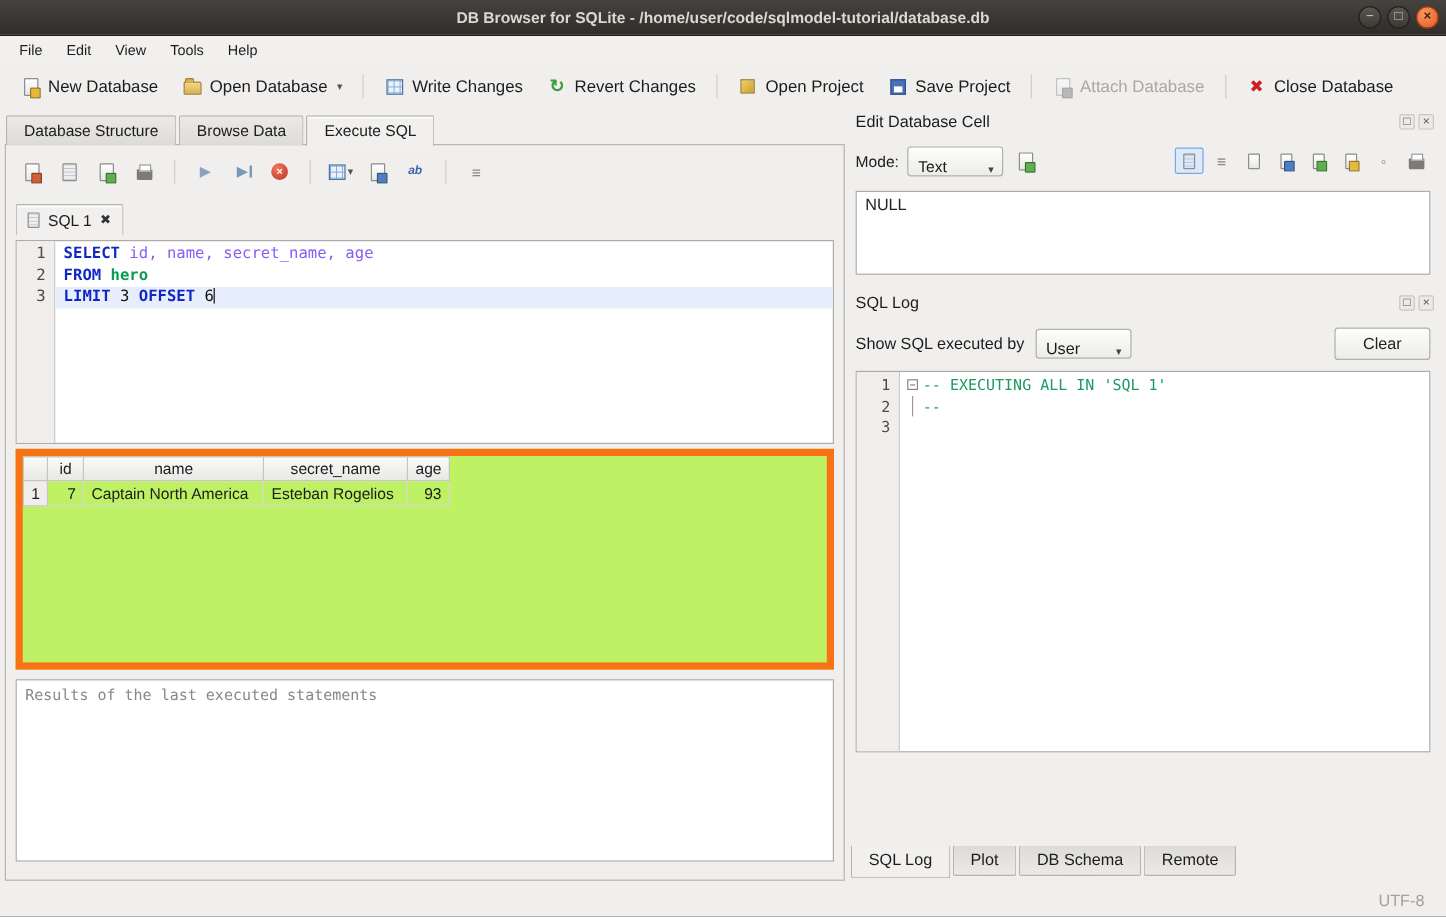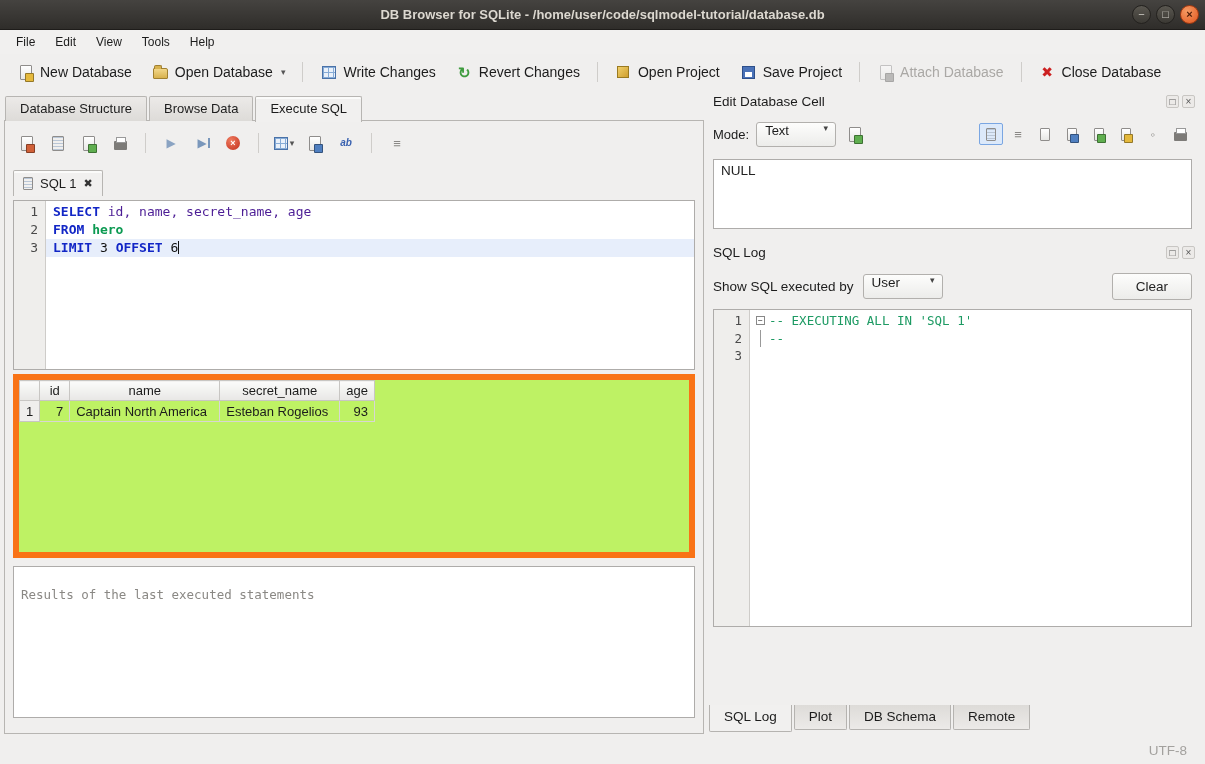--- a/index.html
+++ b/index.html
@@ -70,41 +70,41 @@
   .sqltoolbar { display:flex; align-items:center; gap:7px; margin:10px 8px 0 10px; height:24px; }
   .sqltabs { display:flex; align-items:flex-end; margin:14px 8px 0 8px; height:27px; }
   .stab { display:flex; align-items:center; gap:7px; padding:5px 9px; border:1px solid #b7b5b2; border-bottom:none; background:#f1f0ef; border-radius:2px 2px 0 0; box-shadow:inset 0 2px 0 #fbfbfa; }
   .stab .x { font-size:11px; color:#333; }
   .editor { display:flex; margin:4px 8px 0 8px; height:170px; border:1px solid #aeacaa; background:#fff; font-family:"DejaVu Sans Mono", monospace; font-size:13px; line-height:18px; }
   .gutter { width:32px; background:#efeeec; border-right:1px solid #ceccc9; color:#4a4a4a; text-align:right; padding:2px 7px 0 0; }
   .codearea { flex:1; padding-top:2px; overflow:hidden; }
   .cline { padding-left:7px; white-space:pre; height:18px; }
   .cline.hl { background:#e7eefb; }
   .kw { color:#1226c6; font-weight:bold; }
-  .ident { color:#4c1d95; }
+  .ident { color:#8b5cf6; }
   .tblname { color:#0c9a52; font-weight:bold; }
   .numlit { color:#111; }
   .caret { display:inline-block; width:0; border-left:1px solid #111; height:13px; vertical-align:-2px; }
   .lgut { padding-top:2px; }
   
   .grid { margin:4px 8px 0 8px; height:184px; border:6px solid #f97316; background:#bef264; overflow:hidden; }
   .grid table { border-collapse:collapse; font-size:13px; }
   .grid th { font-weight:normal; border:1px solid #c8c6c3; background:linear-gradient(#fbfbfa,#e8e7e5); padding:2px 6px; height:19px; }
   .grid td { border:1px solid #d8d6d3; padding:2px 6px; height:21px; }
   .grid td.rowhdr { background:#efeeec; border-color:#c8c6c3; text-align:center; width:20px; }
   .ra { text-align:right; }
   
-  .msgbox { margin:8px 8px 16px 8px; height:152px; border:1px solid #aeacaa; background:#fff; color:#8a8884; font-family:"DejaVu Sans Mono", monospace; font-size:12.5px; padding:20px 7px; }
+  .msgbox { margin:8px 8px 16px 8px; height:152px; border:1px solid #aeacaa; background:#fff; color:#8a8884; font-family:"DejaVu Sans Mono", monospace; font-size:12.5px; padding:4px 7px; }
   
   .right { position:absolute; left:704px; top:90px; width:497px; height:646px; }
   .dock-hdr { display:flex; align-items:center; margin:4px 6px 0 9px; font-size:13.5px; }
   .dock-hdr .sp { flex:1; }
   .dockbtn { width:13px; height:13px; font-size:10px; line-height:12px; text-align:center; color:#555; margin-left:3px; border:1px solid #c8c6c3; background:#eceae8; border-radius:2px; }
   .mode-row { display:flex; align-items:center; gap:7px; margin:12px 9px 0 9px; height:26px; }
-  .combo { display:inline-flex; align-items:flex-start; justify-content:space-between; border:1px solid #b2b0ad; border-radius:3px; background:linear-gradient(#fdfdfc,#ececea); height:25px; padding:0 7px 0 8px; }
+  .combo { display:inline-flex; align-items:flex-end; justify-content:space-between; border:1px solid #b2b0ad; border-radius:3px; background:linear-gradient(#fdfdfc,#ececea); height:25px; padding:0 7px 0 8px; }
   .combo .arr { font-size:9px; color:#444; margin-left:12px; }
   .mini { width:24px; height:22px; display:flex; align-items:center; justify-content:center; border:1px solid transparent; border-radius:2px; }
   .mini.sel { border-color:#7aa6e2; background:#dcе9fa; background:#dce9fa; }
   .mini-group { display:flex; gap:3px; margin-left:auto; }
   .cell-edit { margin:12px 9px 0 9px; height:70px; border:1px solid #aeacaa; background:#fff; padding:3px 7px; font-size:13.5px; color:#222; }
   .type-row { position:relative; margin:14px 9px 0 9px; height:46px; font-size:13.5px; }
   .type-row .l2 { margin-top:7px; }
   .btn { display:inline-block; border:1px solid #b2b0ad; border-radius:3px; background:linear-gradient(#fdfdfc,#ececea); text-align:center; font-size:13.5px; }
   .btn.apply { position:absolute; right:0; top:3px; width:80px; height:26px; line-height:24px; color:#b0aeab; }
   .filter-row { display:flex; align-items:center; gap:9px; margin:12px 9px 0 9px; height:28px; font-size:13.5px; }

